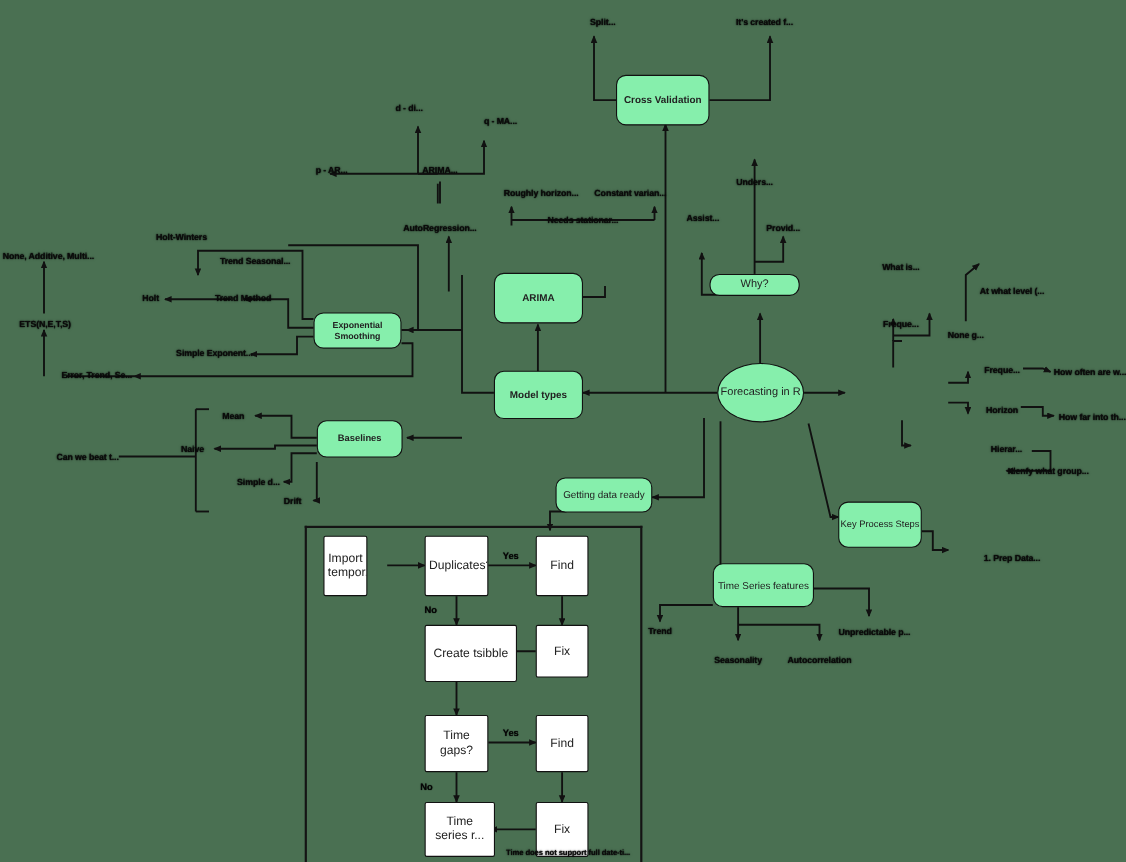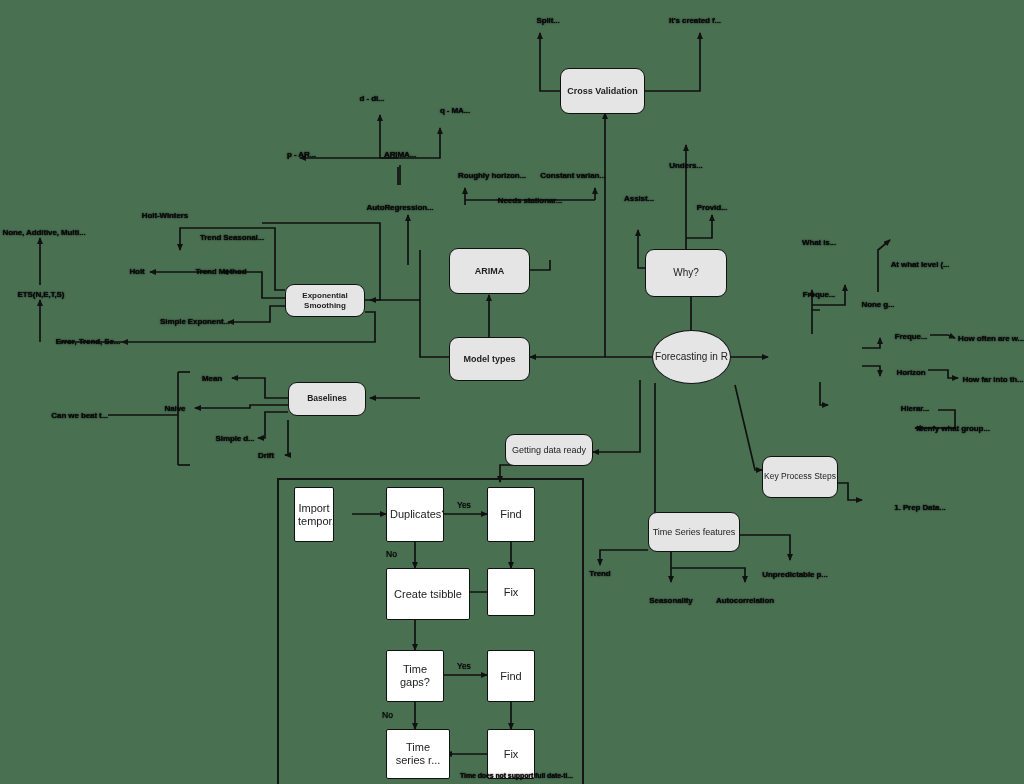--- a/index.html
+++ b/index.html
@@ -10,21 +10,21 @@
     font-family:"Liberation Sans", sans-serif;
     overflow:hidden;
     position:relative;
   }
   #canvas{position:absolute;left:0;top:0;width:1024px;height:784px;}
   svg.wires{position:absolute;left:0;top:0;width:1024px;height:784px;pointer-events:none;}
 
   
   .node{
     position:absolute;
-    background:#e5e5e5;
+    background:#86efac;
     border:1.6px solid #111;
     border-radius:9px;
     color:#222;
     font-size:11px;
     display:flex;align-items:center;justify-content:center;
     text-align:center;
     box-sizing:border-box;
     line-height:1.15;
     z-index:4;
   }
@@ -43,21 +43,21 @@
     text-shadow:0 0 1.1px rgba(0,0,0,.95), 0 0 2.2px rgba(0,0,0,.55);
   }
   .lbl.blur{filter:blur(0.45px);}
   .lbl.ctr{transform:translateX(-50%);}
   .lbl.rgt{transform:translateX(-100%);}
 
   
   .flowlbl{
     position:absolute;
     color:#050505;
-    font-weight:normal;
+    font-weight:bold;
     font-size:8.5px;
     white-space:nowrap;
     z-index:6;
     text-shadow:0 0 1px rgba(0,0,0,.9);
   }
 
   
   #flowbox{
     position:absolute;
     left:277px;top:478px;
@@ -197,21 +197,21 @@
   </div>
 
   <div class="node" style="left:285px;top:284px;width:80px;height:33px;font-size:8px;font-weight:bold;">
     <span>Exponential Smoothing</span>
   </div>
 
   <div class="node" style="left:288px;top:382px;width:78px;height:34px;font-size:8.5px;font-weight:bold;">
     <span>Baselines</span>
   </div>
 
-  <div class="node" style="left:645px;top:249px;width:82px;height:48px;font-size:10px;">
+  <div class="node" style="left:645px;top:249px;width:82px;height:20px;font-size:10px;">
     <span>Why?</span>
   </div>
 
 
   <div class="node" style="left:505px;top:434px;width:88px;height:32px;font-size:9px;">
     <span>Getting data ready</span>
   </div>
 
   <div class="node" style="left:762px;top:456px;width:76px;height:42px;font-size:8.5px;">
     <span>Key Process Steps</span>

